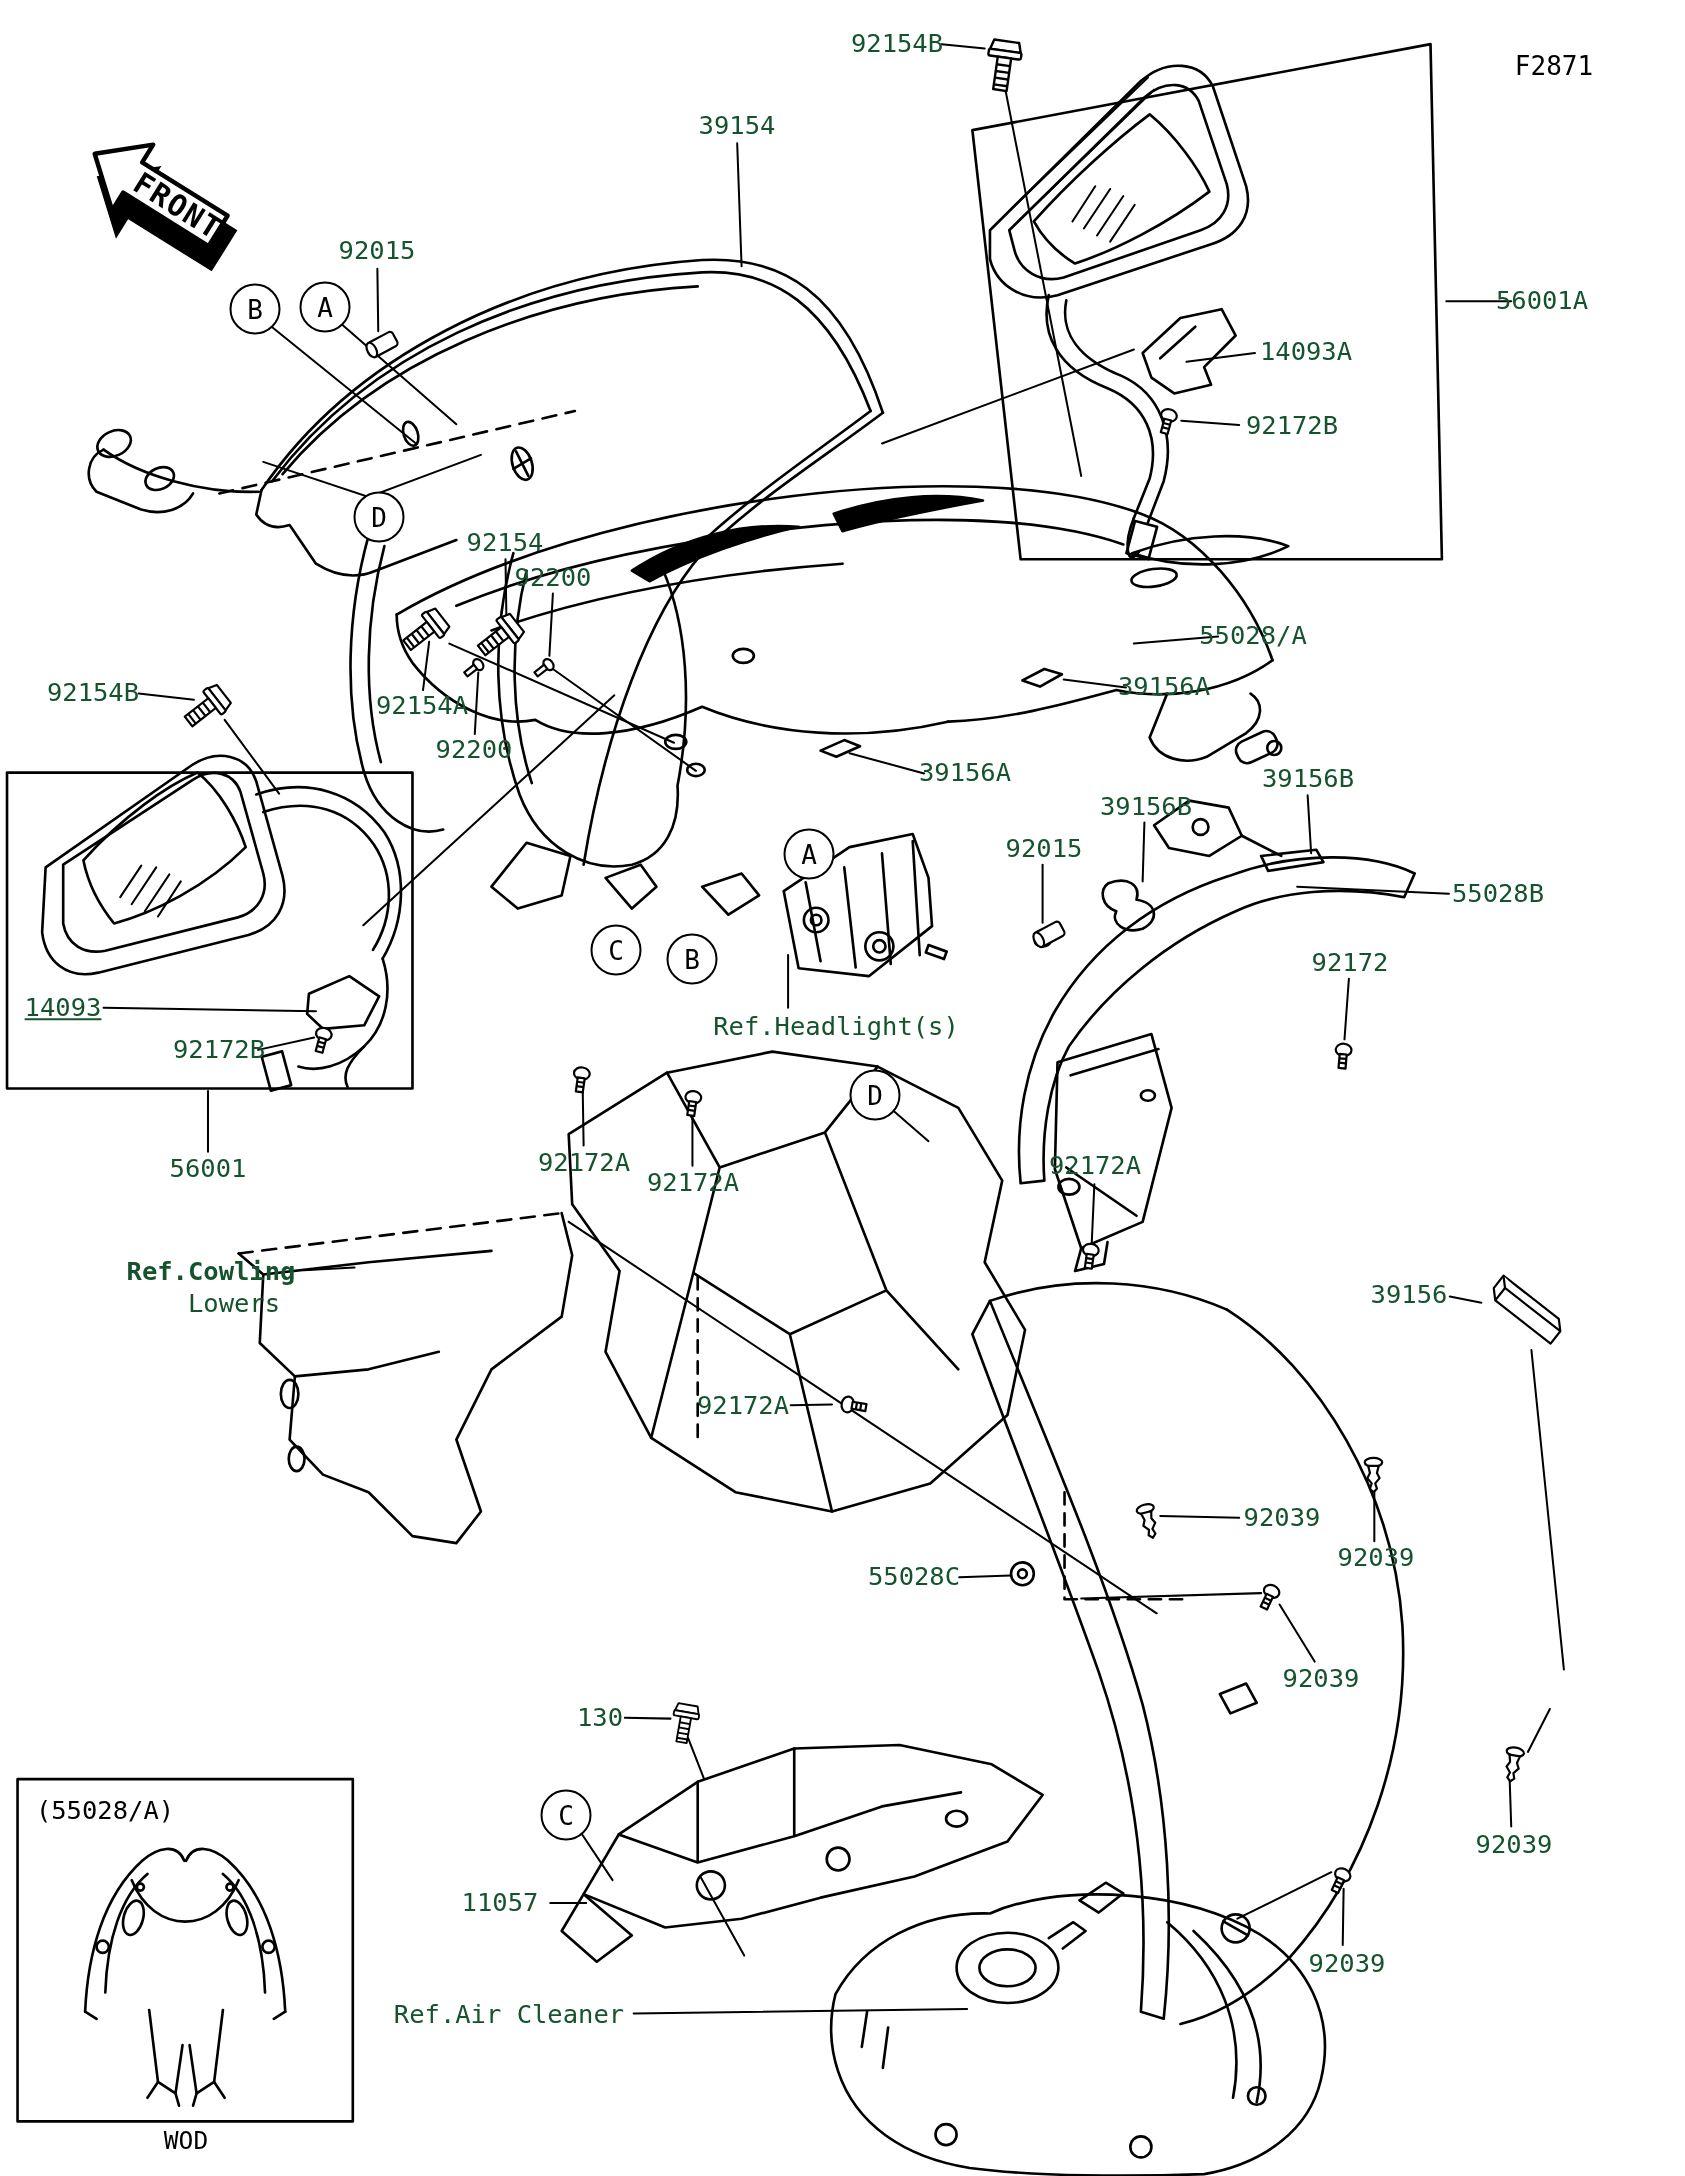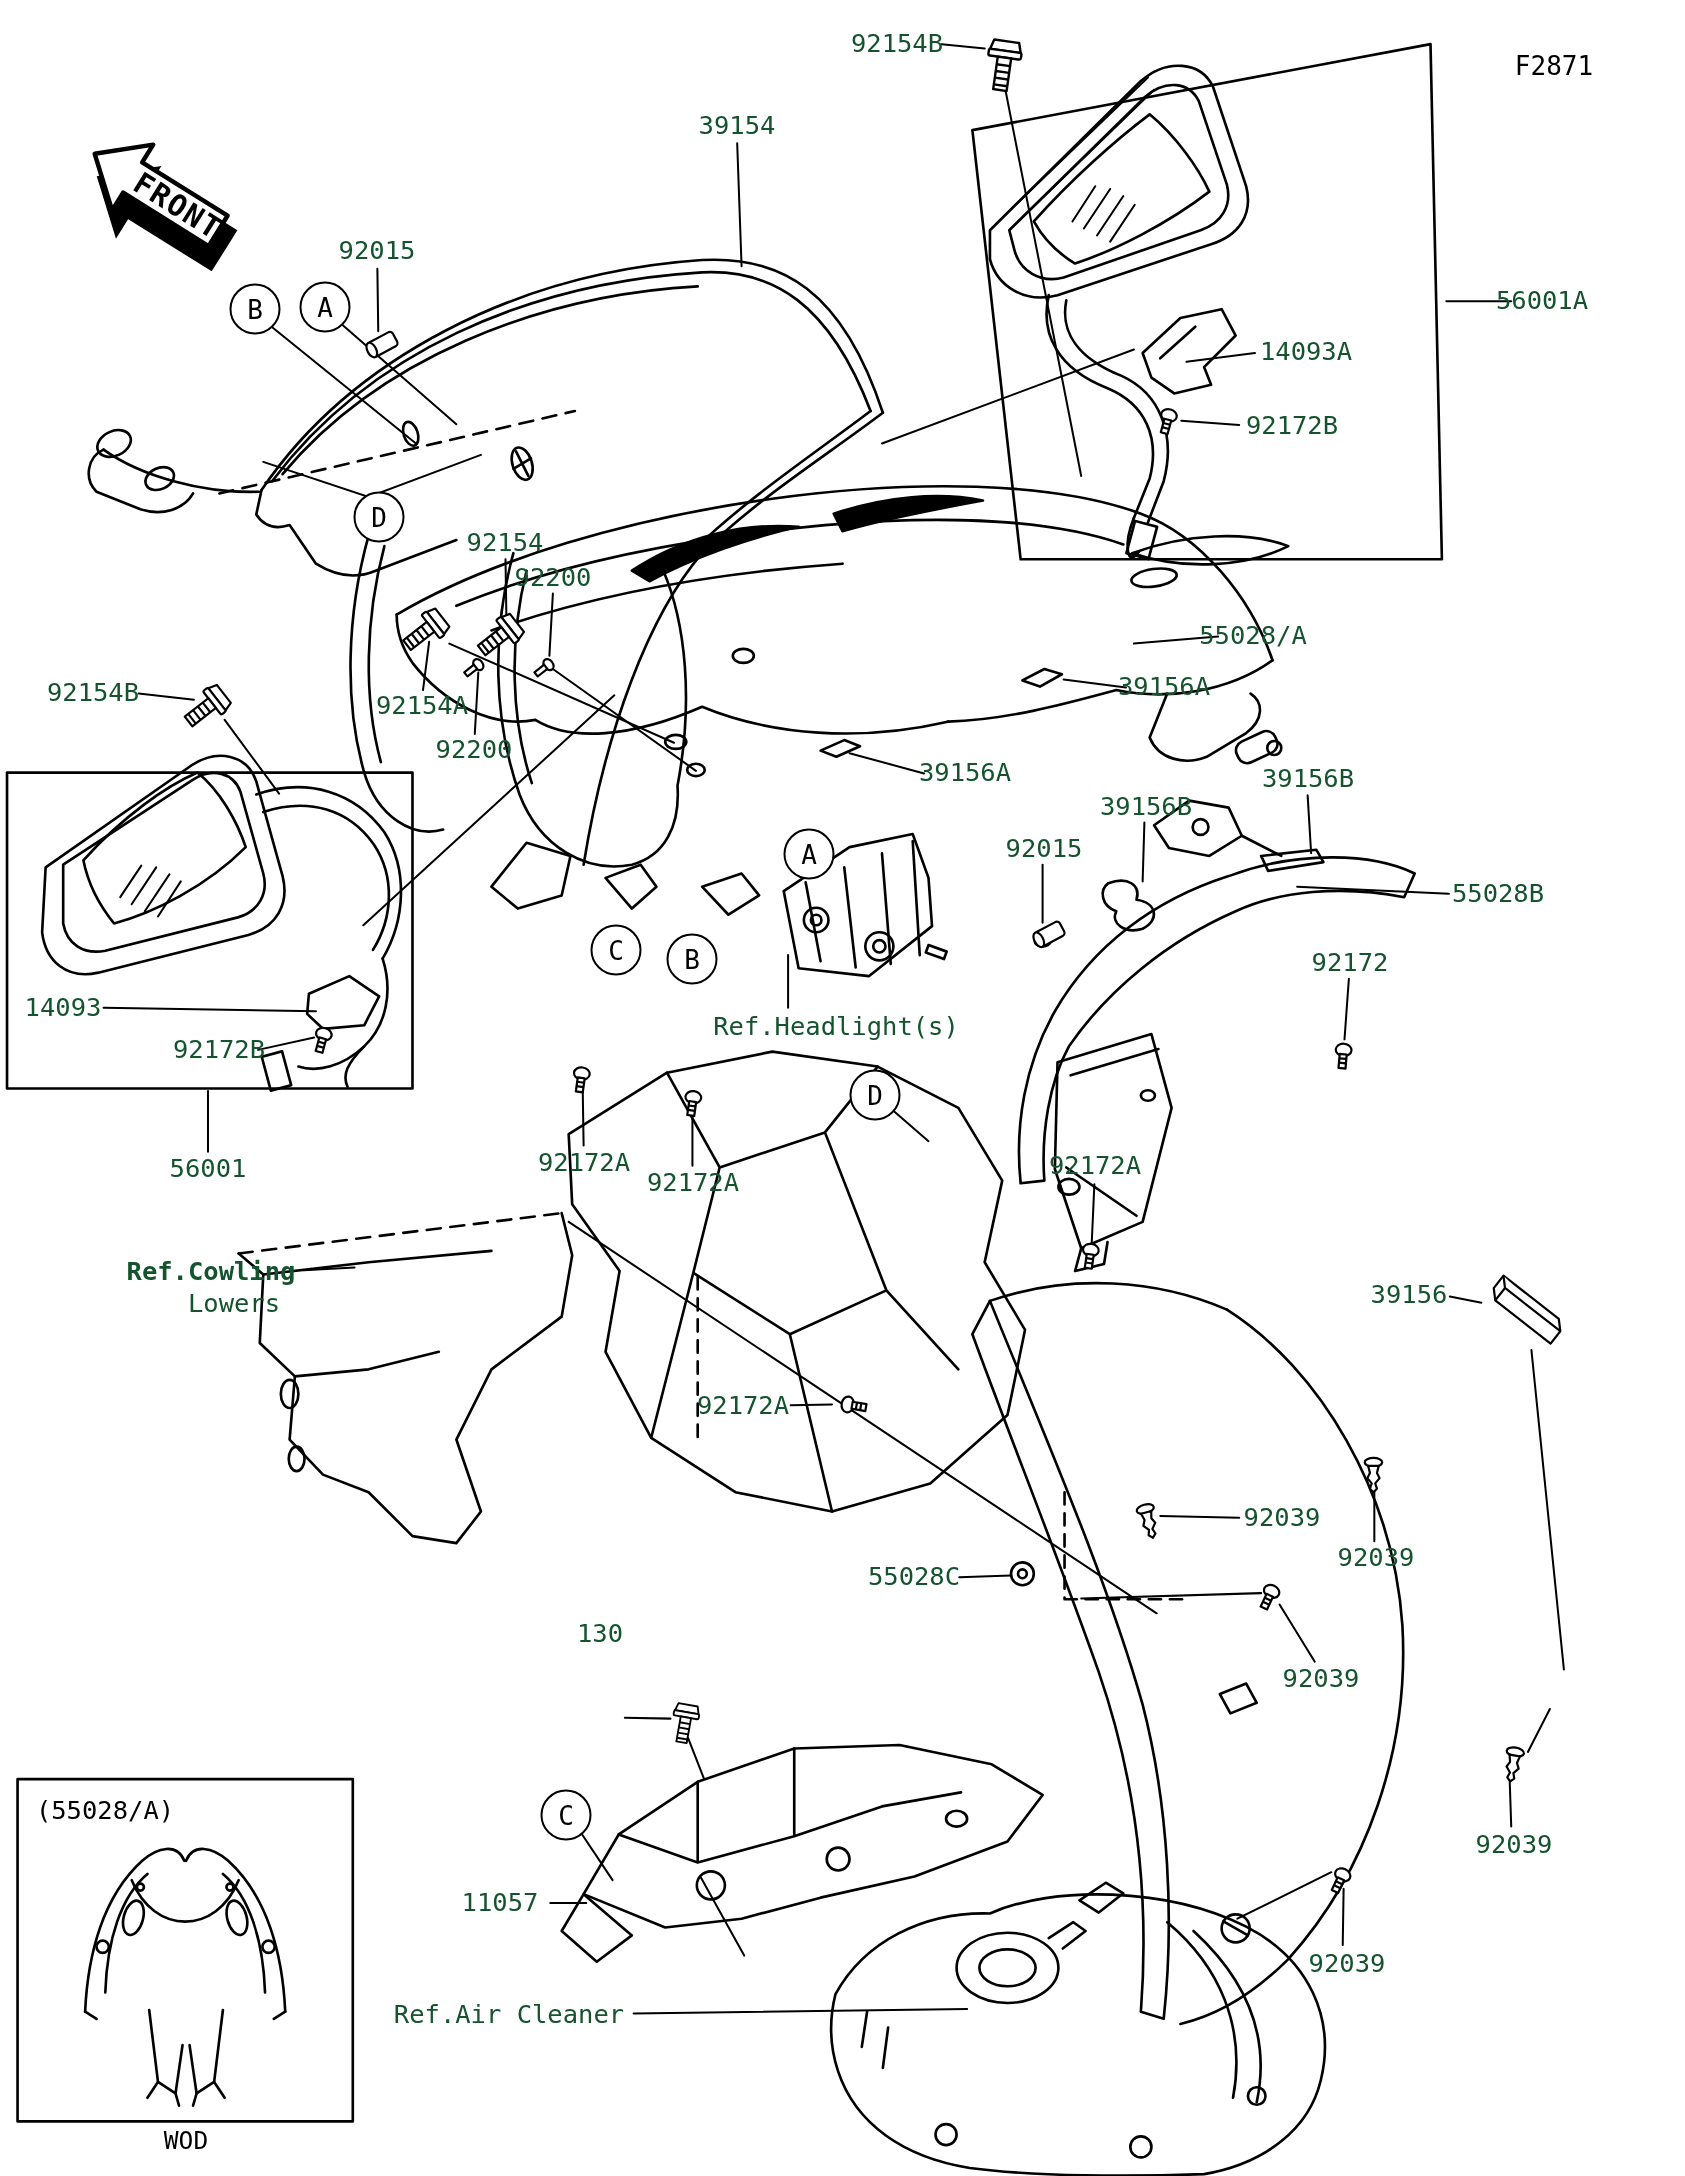--- a/index.html
+++ b/index.html
@@ -330,37 +330,37 @@
       <div class="plabel" style="left: 474px; top: 750px;">92200</div>
       <div class="plabel" style="left: 1253px; top: 636px;">55028/A</div>
       <div class="plabel" style="left: 1164px; top: 687px;">39156A</div>
       <div class="plabel" style="left: 965px; top: 773px;">39156A</div>
       <div class="plabel" style="left: 1146px; top: 807px;">39156B</div>
       <div class="plabel" style="left: 1308px; top: 779px;">39156B</div>
       <div class="plabel" style="left: 1044px; top: 849px;">92015</div>
       <div class="plabel" style="left: 1498px; top: 894px;">55028B</div>
       <div class="plabel" style="left: 1350px; top: 963px;">92172</div>
       <div class="plabel" style="left: 788px; top: 1027px; margin-left: 48px;">Ref.Headlight(s)</div>
-      <div class="plabel" style="left: 63px; top: 1008px;">14093</div>
+      <div class="plabel" style="left: 63px; top: 1008px; text-decoration: underline;">14093</div>
       <div class="plabel" style="left: 219px; top: 1050px;">92172B</div>
       <div class="plabel" style="left: 208px; top: 1169px;">56001</div>
       <div class="plabel" style="left: 211px; top: 1272px; font-weight: bold;">Ref.Cowling</div>
       <div class="plabel" style="left: 234px; top: 1304px;">Lowers</div>
       <div class="plabel" style="left: 584px; top: 1163px;">92172A</div>
       <div class="plabel" style="left: 693px; top: 1183px;">92172A</div>
       <div class="plabel" style="left: 1095px; top: 1166px;">92172A</div>
       <div class="plabel" style="left: 743px; top: 1406px;">92172A</div>
       <div class="plabel" style="left: 1409px; top: 1295px;">39156</div>
       <div class="plabel" style="left: 1282px; top: 1518px;">92039</div>
       <div class="plabel" style="left: 1376px; top: 1558px;">92039</div>
       <div class="plabel" style="left: 914px; top: 1577px;">55028C</div>
       <div class="plabel" style="left: 1321px; top: 1679px;">92039</div>
       <div class="plabel" style="left: 1514px; top: 1845px;">92039</div>
       <div class="plabel" style="left: 1347px; top: 1964px;">92039</div>
-      <div class="plabel" style="left: 600px; top: 1634px;">130</div>
+      <div class="plabel" style="left: 600px; top: 1718px;">130</div>
       <div class="plabel" style="left: 500px; top: 1903px;">11057</div>
       <div class="plabel" style="left: 509px; top: 2015px;">Ref.Air Cleaner</div>
     </div>
 <div id="callouts-layer">
       <div class="callout" style="left: 255px; top: 309px;">B</div>
       <div class="callout" style="left: 325px; top: 307px;">A</div>
       <div class="callout" style="left: 379px; top: 517px;">D</div>
       <div class="callout" style="left: 809px; top: 854px;">A</div>
       <div class="callout" style="left: 616px; top: 950px;">C</div>
       <div class="callout" style="left: 692px; top: 959px;">B</div>

